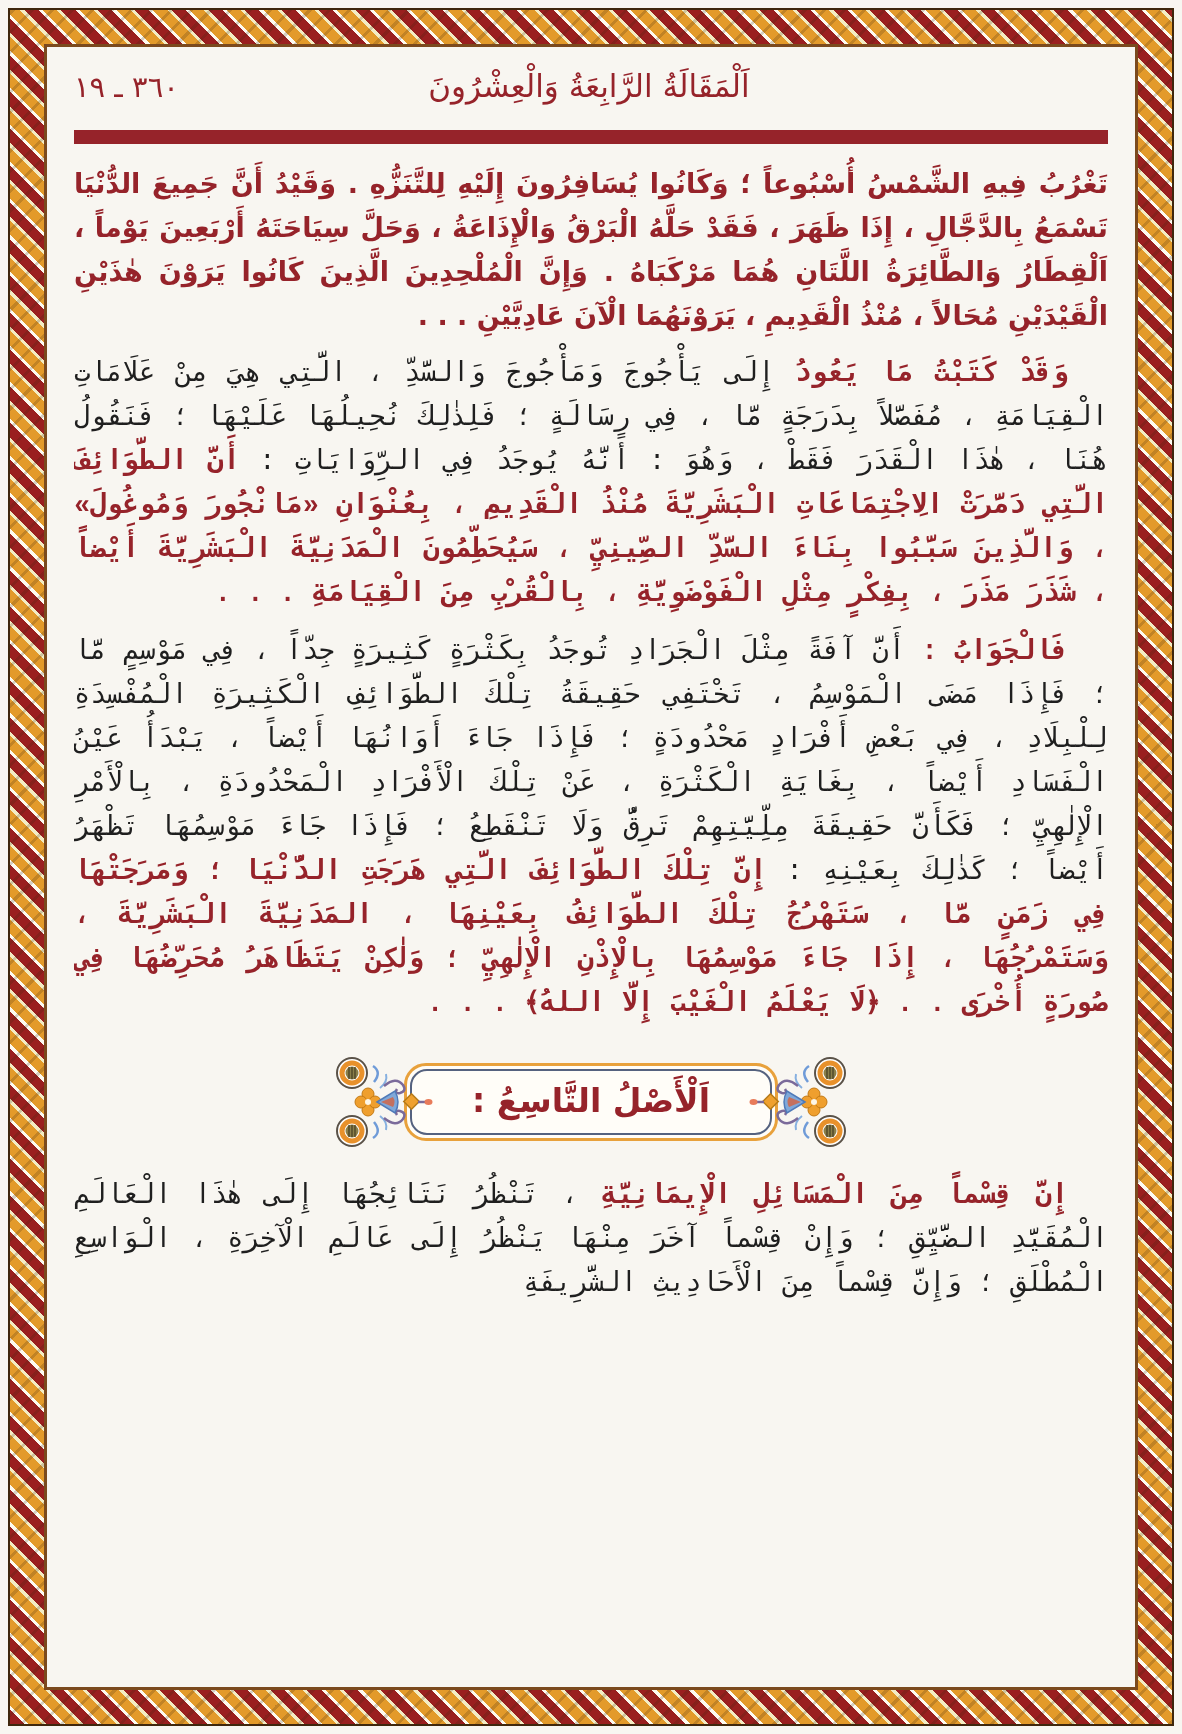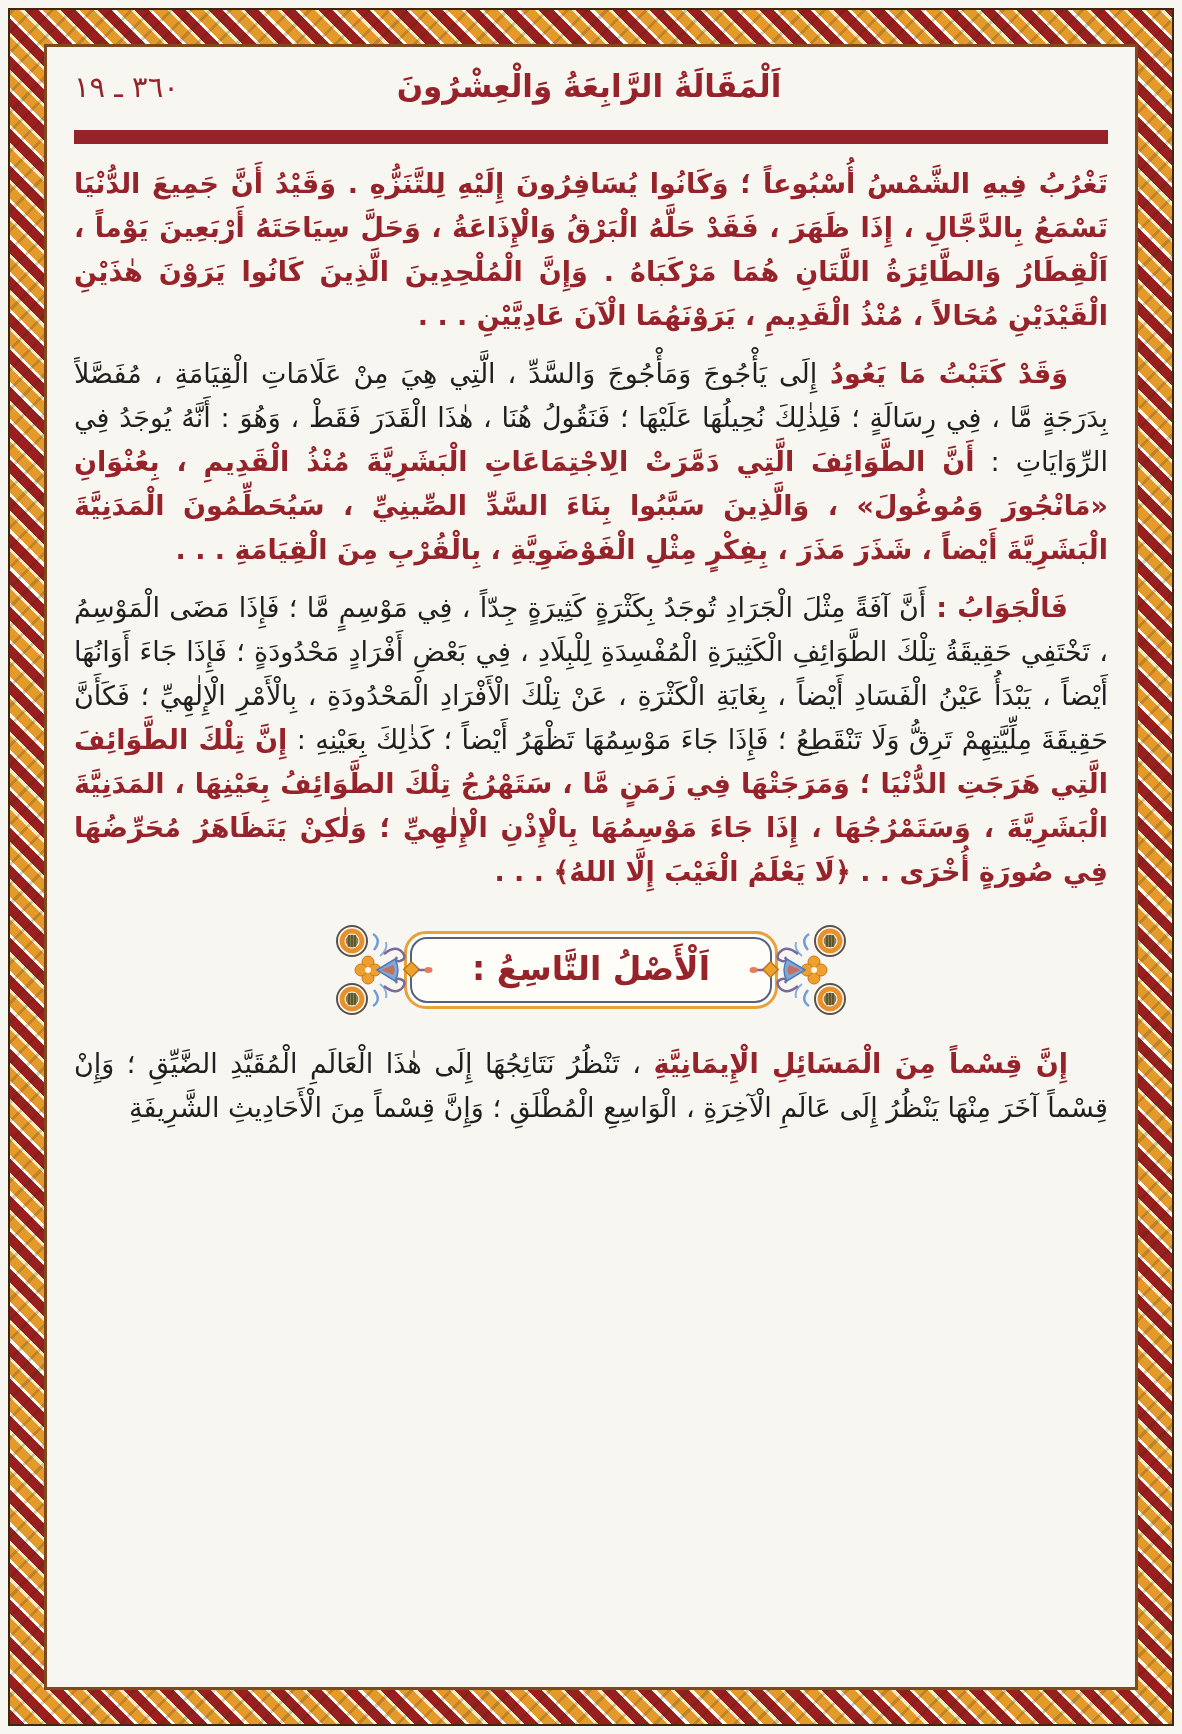--- a/index.html
+++ b/index.html
@@ -33,35 +33,35 @@
     content:"";position:absolute;inset:34px;
     border:3px solid var(--frame-brown);
     background:var(--paper);
   }
 
   .content{position:absolute;top:62px;right:74px;left:74px;bottom:48px;direction:rtl;overflow:hidden;}
 
   .header{position:relative;height:58px;}
   .title{
     position:absolute;right:4px;left:0;top:6px;text-align:center;
-    color:var(--accent-red);font-size:31px;font-weight:700;letter-spacing:0;
+    color:var(--accent-red);font-size:31px;font-weight:400;letter-spacing:0;
   }
   .page-number{
     position:absolute;left:0;top:8px;direction:rtl;
     color:var(--accent-red);font-size:29px;font-weight:400;
   }
   .header-rule{
     margin-top:10px;height:7px;
     border-top:4px solid var(--accent-red);
     border-bottom:10px solid var(--accent-red);
   }
 
   .body-text{margin-top:18px;font-size:27px;line-height:44px;text-align:justify;color:var(--text-black);}
   .para{margin-bottom:14px;}
-  .para.indent{text-indent:40px;}
+  .para.indent{text-indent:40px;font-family:Liberation Mono, monospace;}
   .seg-red{color:var(--accent-red);font-weight:600;}
   .seg-black{color:var(--text-black);font-weight:400;}
 
   
   .section-banner{
     display:flex;align-items:center;justify-content:center;
     margin:20px 0 16px;text-indent:0;
   }
   .orn{width:104px;height:112px;position:relative;z-index:2;margin:0 -30px;flex:0 0 auto;}
   .orn.flip{transform:scaleX(-1);}

